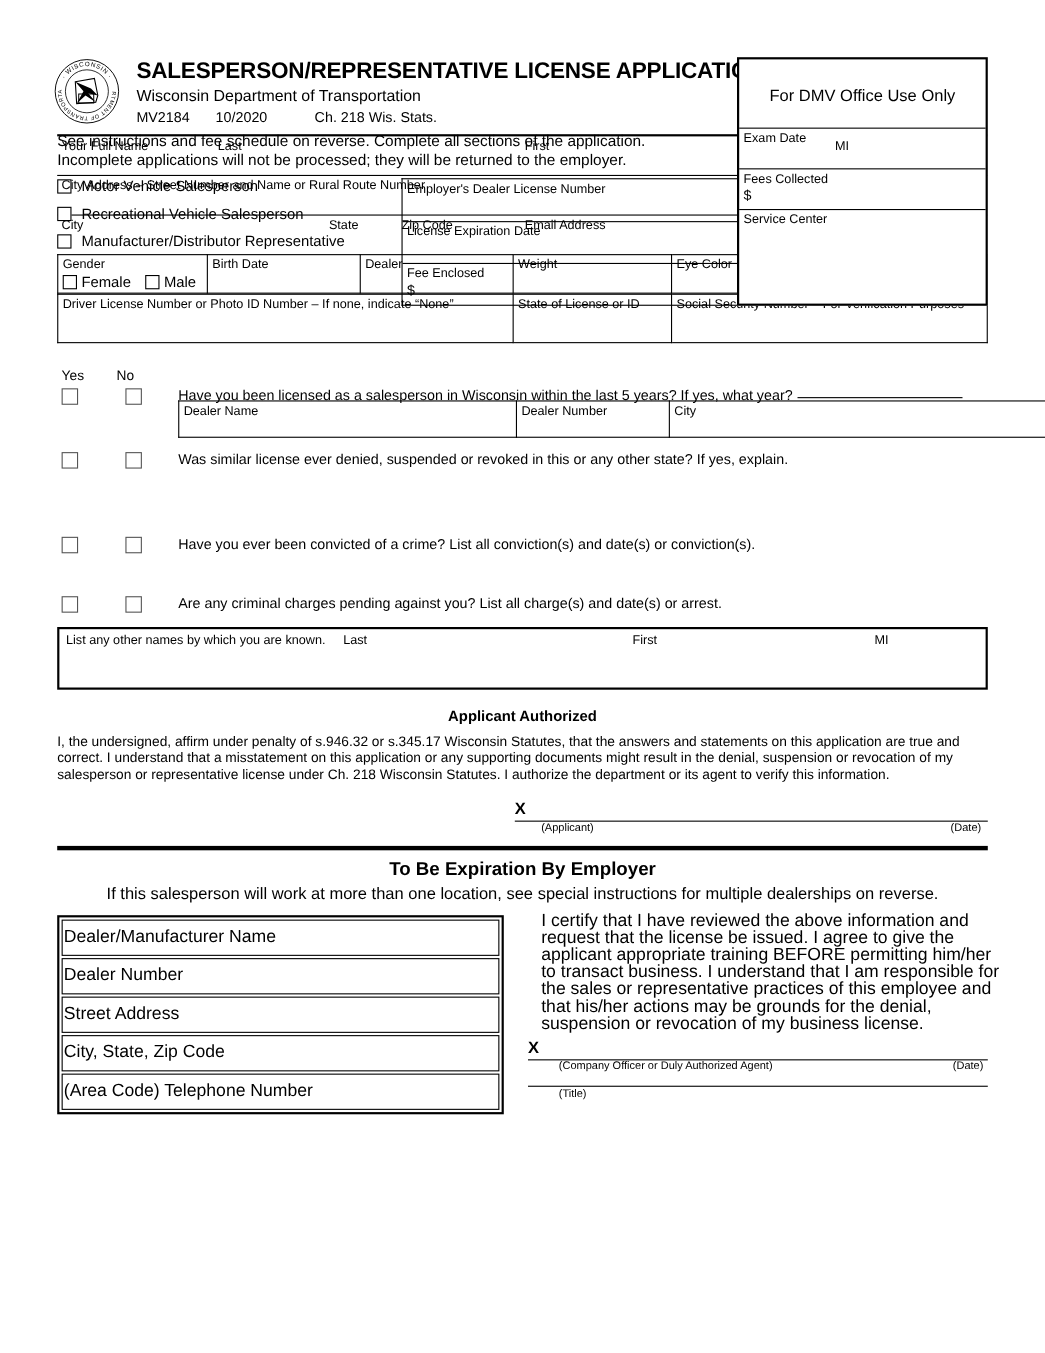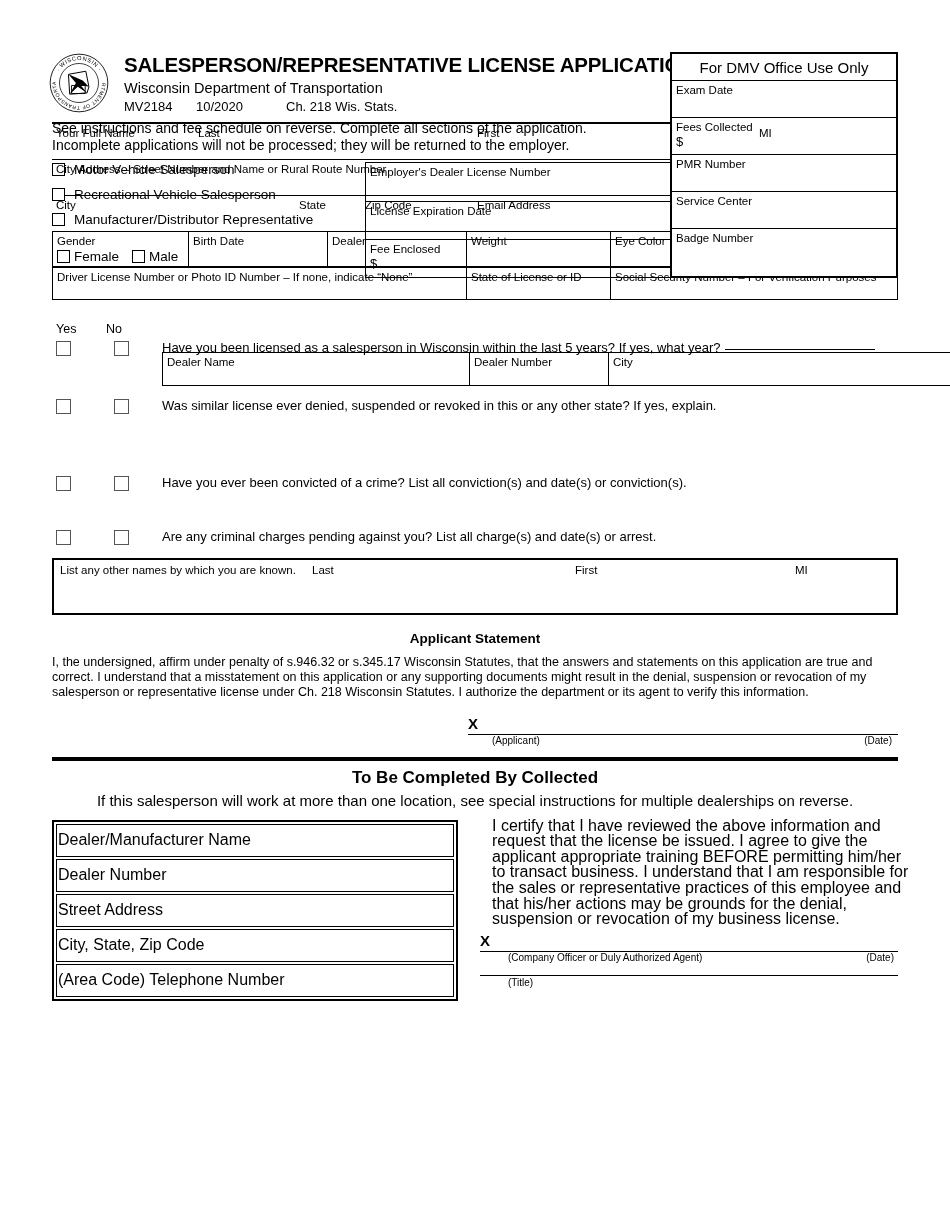--- a/index.html
+++ b/index.html
@@ -25,21 +25,21 @@
   .fm1 { width:72px; }
   .fm2 { width:90px; }
 
   .instr { position:absolute; left:0; top:120px; font-size:14px; line-height:17px; width:610px; }
 
   
   .dmvbox {
     position:absolute; left:618px; top:52px; width:228px; height:226px;
     border:2px solid #000; background:#fff;
   }
-  .dmv-title { text-align:center; font-size:15px; padding:5px 0 4px; border-bottom:1px solid #000; }
+  .dmv-title { text-align:center; font-size:15px; padding:5px 0 20px; border-bottom:1px solid #000;margin-top:20px; }
   .dmv-cell { border-bottom:1px solid #000; padding:3px 0 0 4px; font-size:11.5px; height:37px; }
   .dmv-cell:last-child { border-bottom:none; }
   .dmv-cell .dollar { font-size:13px; display:block; margin-top:1px; }
 
   
   .lt-wrap { position:absolute; left:0; top:162px; width:310px; }
   .lt-head { font-size:15px; margin-bottom:11px; }
   .lt-row { display:flex; align-items:center; margin-bottom:10px; }
   .cb { width:13px; height:13px; border:1.4px solid #000; background:#fff; flex:none; }
   .lt-row .cb { margin-right:9px; }
@@ -56,21 +56,21 @@
   .rowlbl > span { position:absolute; top:3px; }
 
   
   table.grid { border-collapse:collapse; width:100%; table-layout:fixed; }
   table.grid td { border:1px solid #000; vertical-align:top; padding:3px 0 0 4px; font-size:11.5px; }
   .demo td { height:34px; }
   .demo .gendercell { padding-bottom:2px; }
   .gender-opts { display:flex; align-items:center; margin-top:2px; }
   .gender-opts .cb { margin-right:4px; }
   .gender-opts .gl { font-size:13.5px; margin-right:13px; }
-  .dlrow td { height:32px; border:2px solid #000; }
+  .dlrow td { height:44px; border:2px solid #000; }
   .dlrow td + td { border-left:1px solid #000; }
 
   
   .qwrap { position:relative; margin-top:22px; height:232px; }
   .yn-head { position:absolute; font-size:12.5px; top:0; }
   .yn-yes { left:4px; }
   .yn-no  { left:54px; }
   .qcb { position:absolute; width:15px; height:15px; border:1.4px solid #555; background:#fff; }
   .qtext { position:absolute; left:110px; font-size:13px; }
   .underline-inline { display:inline-block; width:150px; border-bottom:1.3px solid #000; margin-left:4px; vertical-align:2px; }
@@ -155,27 +155,21 @@
     <div class="dmvbox">
       <div class="dmv-title">For DMV Office Use Only</div>
       <div class="dmv-cell">
         <span>Exam Date</span>
       </div>
       <div class="dmv-cell">
         <span>Fees Collected</span>
         <span class="dollar">$</span>
       </div>
       <div class="dmv-cell">
-        <span>PMR Number</span>
-      </div>
-      <div class="dmv-cell">
         <span>Service Center</span>
-      </div>
-      <div class="dmv-cell">
-        <span>Badge Number</span>
       </div>
     </div>
 
     <div class="lt-wrap">
       <div class="lt-row">
         <span class="cb"></span>
         <span class="lt-label">Motor Vehicle Salesperson</span>
       </div>
       <div class="lt-row">
         <span class="cb"></span>
@@ -306,33 +300,33 @@
     <span class="qtext" style="top:207px;">Are any criminal charges pending against you? List all charge(s) and date(s) or arrest.</span>
   </div>
 
   <div class="othernames">
     <span style="left:6px">List any other names by which you are known.</span>
     <span style="left:258px">Last</span>
     <span style="left:521px">First</span>
     <span style="left:741px">MI</span>
   </div>
 
-  <div class="appstmt-h">Applicant Statement</div>
+  <div class="appstmt-h">Applicant Authorized</div>
   <div class="appstmt-b">I, the undersigned, affirm under penalty of s.946.32 or s.345.17 Wisconsin Statutes, that the answers and statements on this application are true and correct. I understand that a misstatement on this application or any supporting documents might result in the denial, suspension or revocation of my salesperson or representative license under Ch. 218 Wisconsin Statutes. I authorize the department or its agent to verify this information.</div>
 
   <div class="sigrow">
     <span class="sig-x">X</span>
     <span class="sig-line"></span>
     <span class="sig-cap-l">(Applicant)</span>
     <span class="sig-cap-r">(Date)</span>
   </div>
 
   <div class="bigbar"></div>
 
-  <div class="emp-h">To Be Completed By Collected</div>
+  <div class="emp-h">To Be Expiration By Employer</div>
   <div class="emp-sub">If this salesperson will work at more than one location, see special instructions for multiple dealerships on reverse.</div>
 
   <div class="empwrap">
     <table class="emp-tbl">
       <tbody>
           <tr>
         <td>
           <span>Dealer/Manufacturer Name</span>
         </td>
       </tr>

